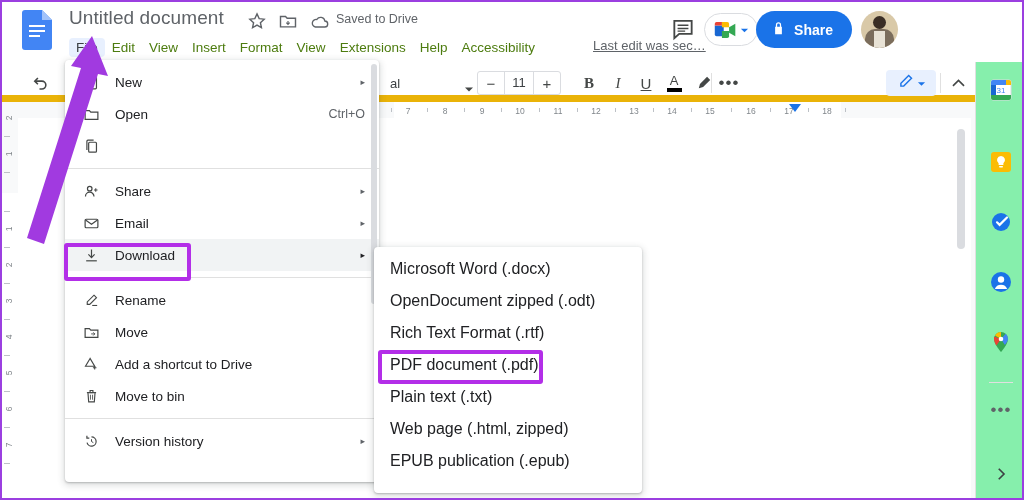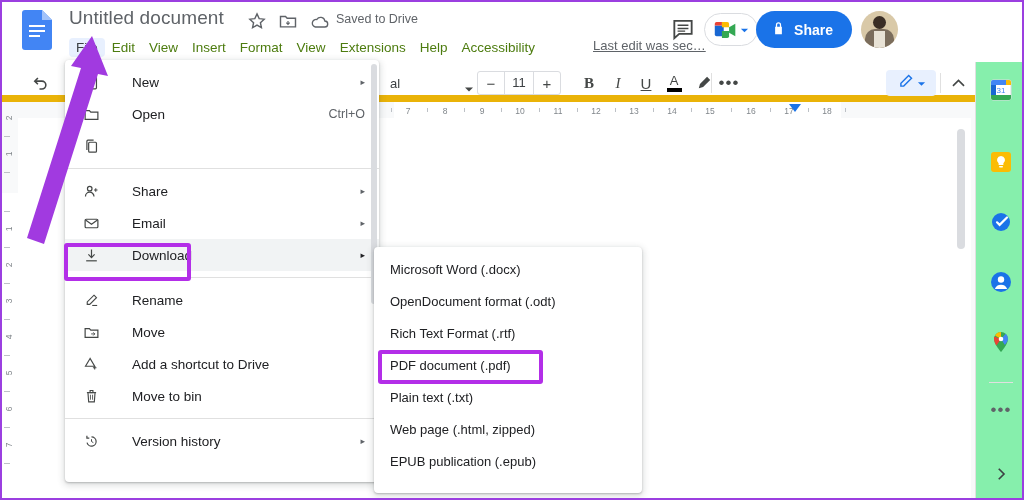--- a/index.html
+++ b/index.html
@@ -176,42 +176,42 @@
   }
   .mi {
     position: relative; display: flex; align-items: center; height: 32px;
     padding: 0 14px 0 16px; font-size: 13.5px; color: #202124; cursor: pointer; white-space: nowrap;
   }
   .mi.hl { background: #f1f3f4; }
   .mi .ico {
     width: 20px; height: 20px; margin-right: 14px;
     display: flex; align-items: center; justify-content: center; color: #444746; flex: 0 0 20px;
   }
-  .mi .lbl { flex: 1; margin-left: 17px; }
+  .mi .lbl { flex: 1; }
   .mi .acc { color: #5f6368; font-size: 12.5px; margin-left: 12px; }
   .mi .arr { color: #5f6368; font-size: 9px; margin-left: 12px; }
   .menu-sep { height: 1px; background: #e0e0e0; margin: 6px 0; }
   .menu-scroll-track {
     position: absolute; right: 2px; top: 4px; width: 6px; height: 245px;
   }
   .menu-scroll-thumb {
     position: absolute; right: 0; top: 0; width: 6px; height: 240px;
     background: #dadce0; border-radius: 3px; cursor: pointer;
   }
 
   
   .dl-submenu {
     position: absolute; left: 374px; top: 247px; width: 268px; height: 246px;
     background: #fff; border-radius: 4px;
     box-shadow: 0 2px 6px 2px rgba(60,64,67,.15), 0 1px 2px rgba(60,64,67,.3);
     padding: 6px 0; z-index: 40;
   }
   .sub-mi {
     display: flex; align-items: center; height: 32px; padding: 0 16px;
-    font-size: 13px; color: #202124; cursor: pointer; white-space: nowrap;
+    font-size: 16px; color: #202124; cursor: pointer; white-space: nowrap;
   }
 
   
   .hl-box { position: absolute; border: 4px solid #b32ee8; border-radius: 3px; z-index: 60; pointer-events: none; }
   .hl-download { left: 64px; top: 243px; width: 127px; height: 38px; }
   .hl-pdf { left: 378px; top: 350px; width: 165px; height: 34px; }
   .ann-arrow { position: absolute; left: 0; top: 30px; width: 180px; height: 230px; z-index: 70; pointer-events: none; }
   .frame-border {
     position: absolute; left: 0; top: 0; width: 1024px; height: 500px;
     border: 2px solid #9b3fe0; z-index: 90; pointer-events: none;
@@ -606,21 +606,21 @@
       <span class="arr">▸</span>
     </div>
 
     <div class="menu-scroll-track">
       <div class="menu-scroll-thumb"></div>
     </div>
   </div>
 
   <div class="dl-submenu">
     <div class="sub-mi">Microsoft Word (.docx)</div>
-    <div class="sub-mi">OpenDocument format (.odt)</div>
+    <div class="sub-mi">OpenDocument zipped (.odt)</div>
     <div class="sub-mi">Rich Text Format (.rtf)</div>
     <div class="sub-mi">PDF document (.pdf)</div>
     <div class="sub-mi">Plain text (.txt)</div>
     <div class="sub-mi">Web page (.html, zipped)</div>
     <div class="sub-mi">EPUB publication (.epub)</div>
   </div>
 
   <div class="hl-box hl-download"></div>
   <div class="hl-box hl-pdf"></div>
 

